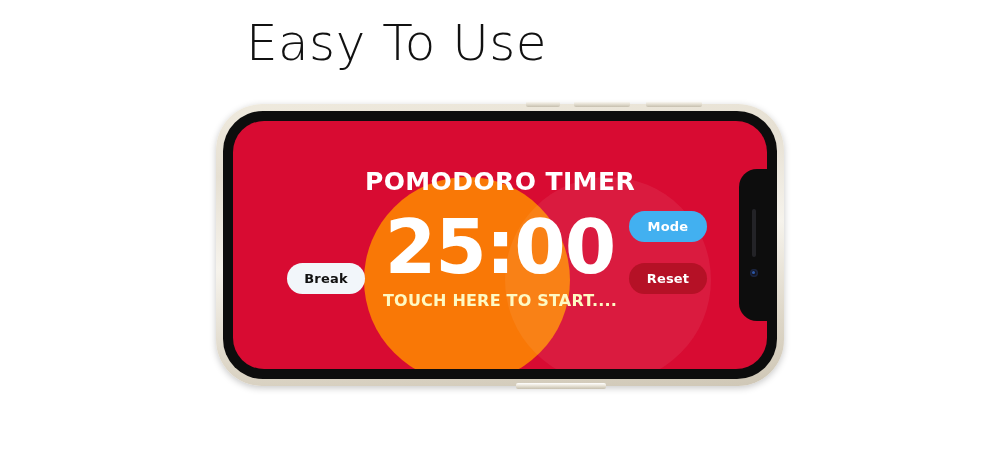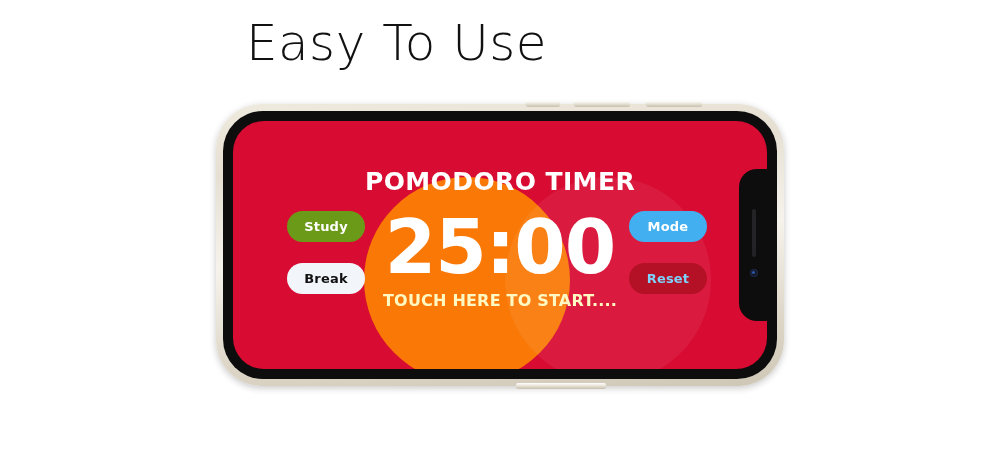--- a/index.html
+++ b/index.html
@@ -209,21 +209,21 @@
     font-size: 13px;
     letter-spacing: 0.2px;
     white-space: nowrap;
     z-index: 4;
     cursor: pointer;
     user-select: none;
   }
   .pill-study  { left: 54px;  top: 90px;  background: #6b9a18; color: #ffffff; }
   .pill-break  { left: 54px;  top: 142px; background: #f2f6fa; color: #111111; }
   .pill-mode   { left: 396px; top: 90px;  background: #42b0f0; color: #ffffff; }
-  .pill-reset  { left: 396px; top: 142px; background: #b51126; color: #7dd3fc; }
+  .pill-reset  { left: 396px; top: 142px; background: #b51126; color: #ffffff; }
 </style>
 </head>
 <body>
 
 <div class="page-heading">Easy To Use</div>
 
 <div class="phone-mockup">
 
   <div class="phone-frame"></div>
 
@@ -240,21 +240,20 @@
 
         <div class="circle circle-orange"></div>
         <div class="circle circle-red"></div>
 
         <div class="app-title">POMODORO TIMER</div>
 
         <div class="timer-display">25:00</div>
 
         <div class="timer-hint">TOUCH HERE TO START....</div>
 
-        <div class="pill pill-study">Study</div>
 
         <div class="pill pill-break">Break</div>
 
         <div class="pill pill-mode">Mode</div>
 
         <div class="pill pill-reset">Reset</div>
 
       </div>
 
       <div class="notch">

